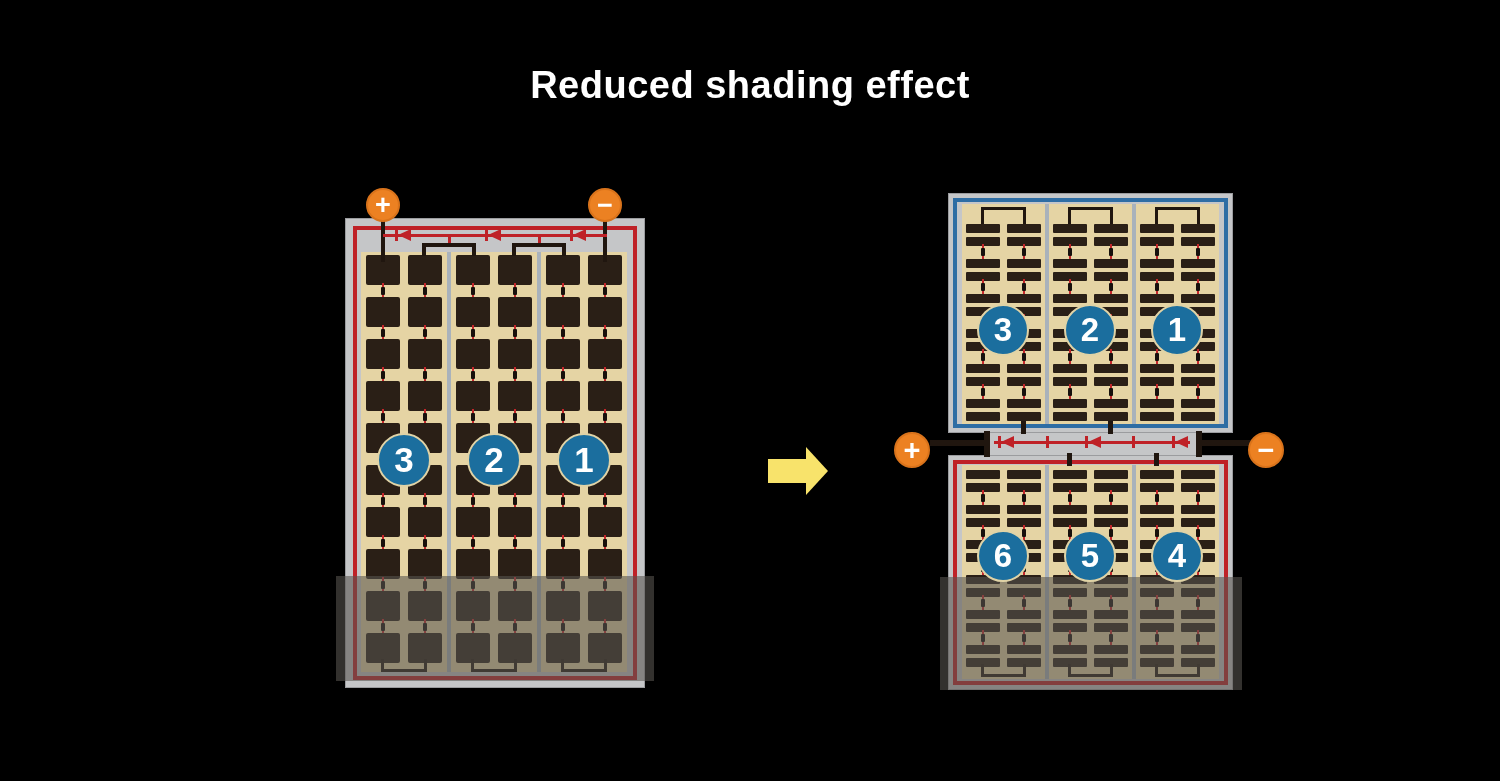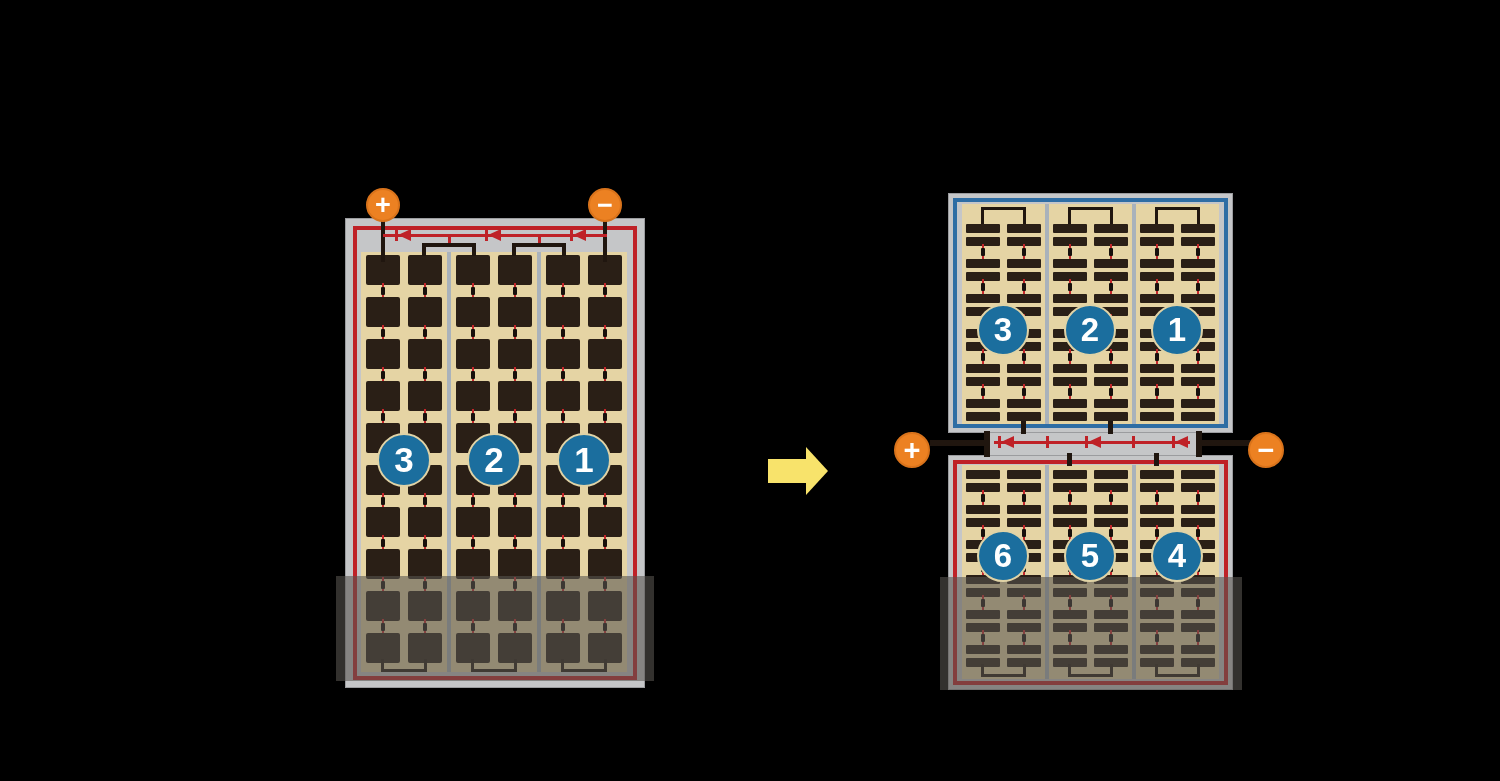--- a/index.html
+++ b/index.html
@@ -47,20 +47,21 @@
   .jbox{position:absolute;background:var(--frame,#c5c6c8);}
   .arrow-shaft{position:absolute;background:var(--arrow-yellow,#f8e36b);}
   .arrow-head{position:absolute;width:0;height:0;border-left:22px solid var(--arrow-yellow,#f8e36b);
         border-top:24px solid transparent;border-bottom:24px solid transparent;}
 </style>
 </head>
 <body>
 
 <div class="stage">
 
+  <div class="title">Reduced shading effect</div>
 
   <div class="frame" style="left:345px;top:218px;width:300px;height:470px;">
     <div class="red-rect"></div>
 
     <div class="tan" style="left:16px;top:34px;width:266px;height:420px;">
       <div class="group" style="left:0;width:86px;height:420px;">
           <div class="cell" style="left: 5px; top: 3px;"></div>
           <div class="conn" style="left: 20px; top: 35px;"></div>
           <div class="cell" style="left: 47px; top: 3px;"></div>
           <div class="conn" style="left: 62px; top: 35px;"></div>

